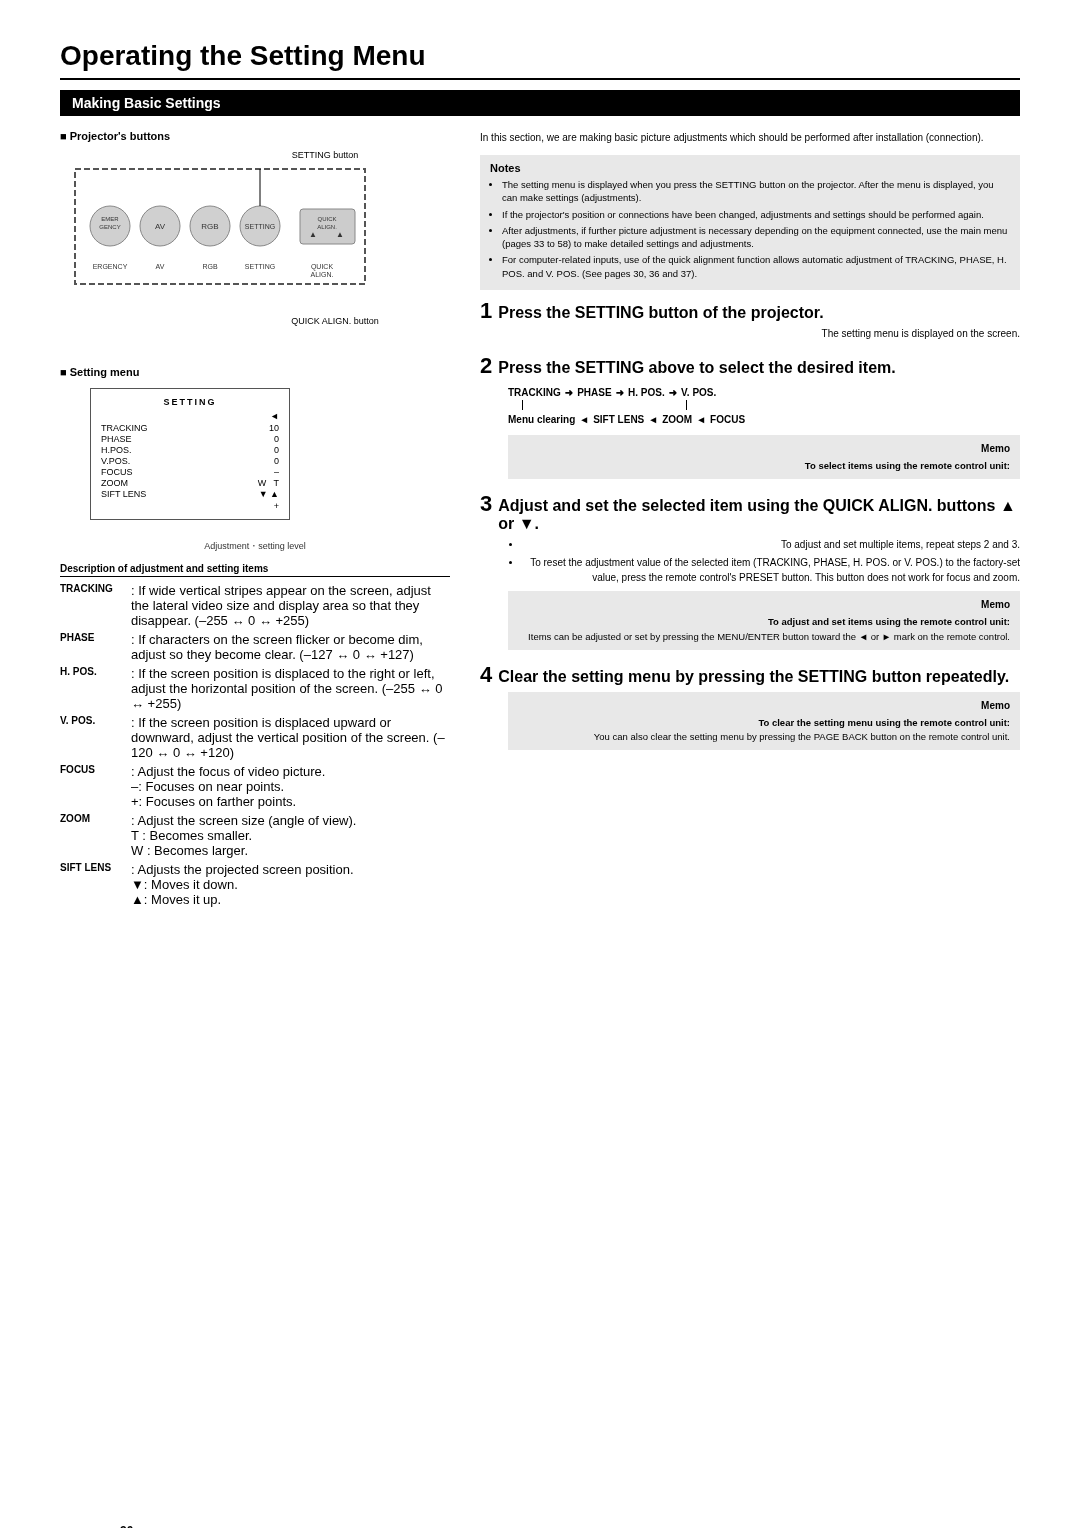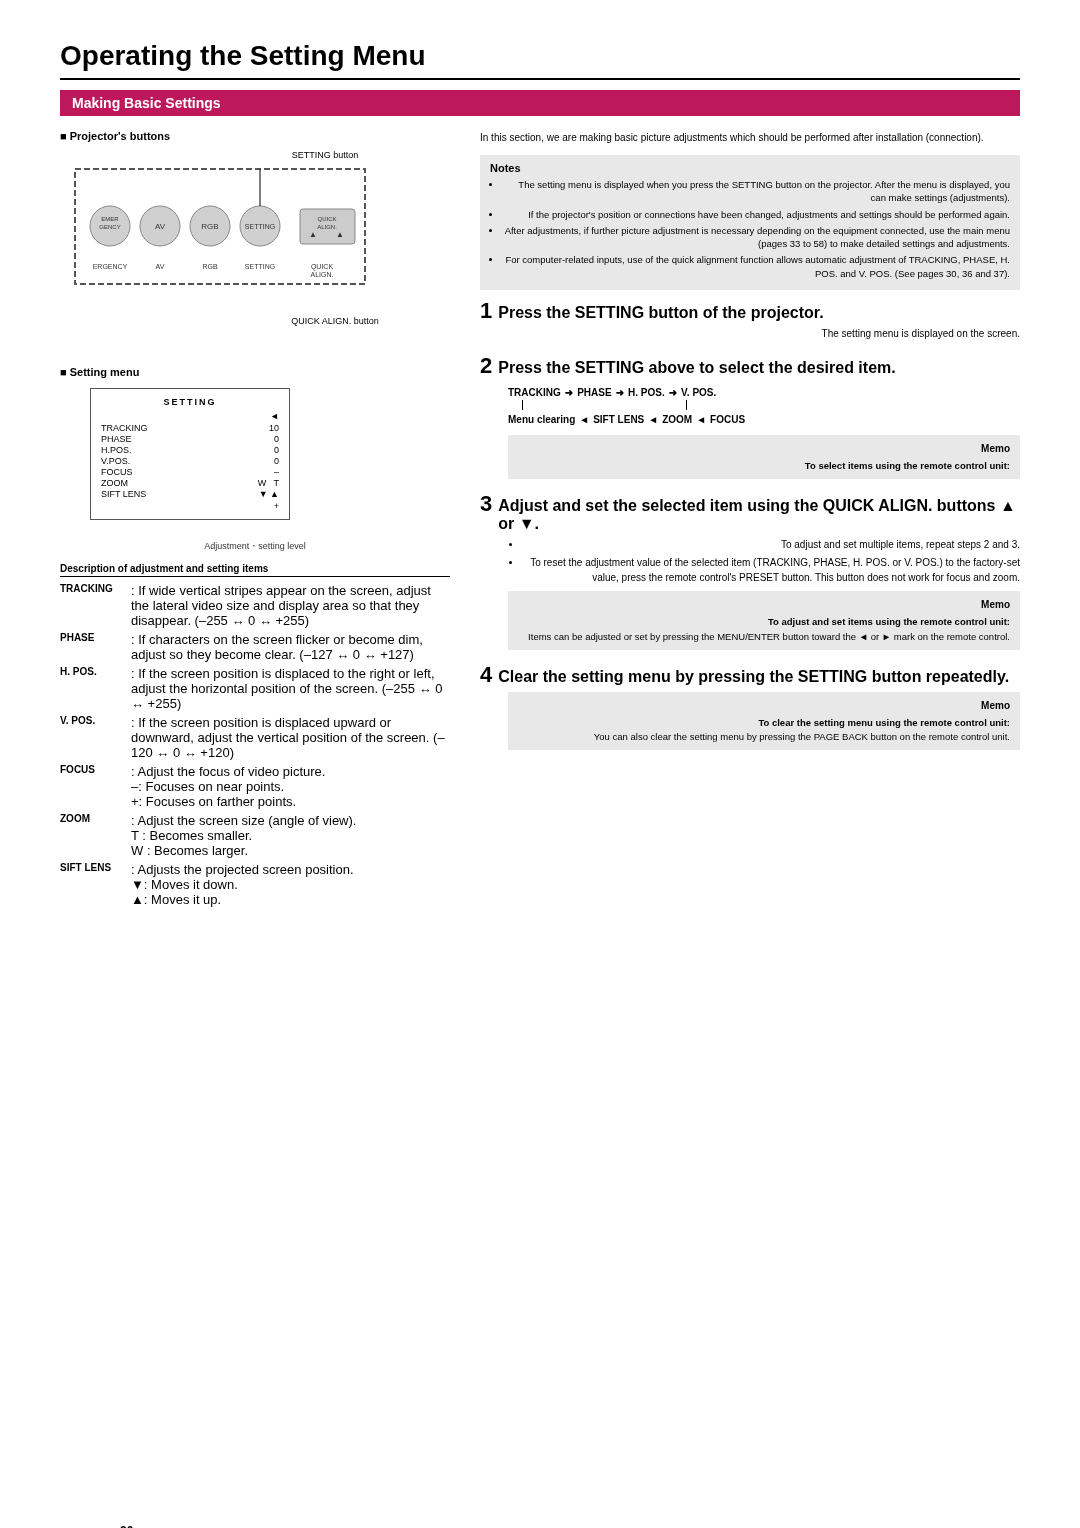--- a/index.html
+++ b/index.html
@@ -13,21 +13,21 @@
       padding: 40px 60px;
     }
     .page-title {
       font-size: 28px;
       font-weight: bold;
       margin-bottom: 10px;
       border-bottom: 2px solid #000;
       padding-bottom: 6px;
     }
     .section-header {
-      background: #be185d;
+      background: #000000;
       color: #fff;
       font-size: 14px;
       font-weight: bold;
       padding: 5px 12px;
       margin-bottom: 14px;
     }
     .two-col {
       display: flex;
       gap: 30px;
     }
@@ -109,21 +109,20 @@
       margin-bottom: 10px;
       font-size: 9.5px;
     }
     .notes-title {
       font-weight: bold;
       font-size: 11px;
       margin-bottom: 4px;
     }
     .notes-box ul {
       padding-left: 12px;
-      text-align: right;
     }
     .notes-box li {
       margin-bottom: 3px;
       list-style: disc;
       font-size: 9.5px;
       line-height: 1.4;
     }
     .step-block {
       margin-bottom: 14px;
     }

